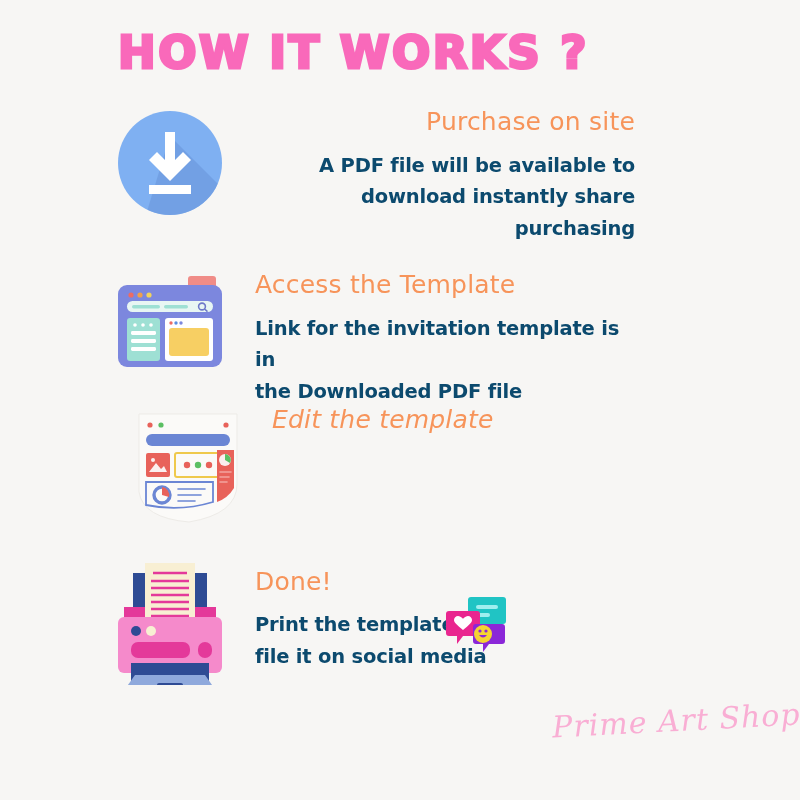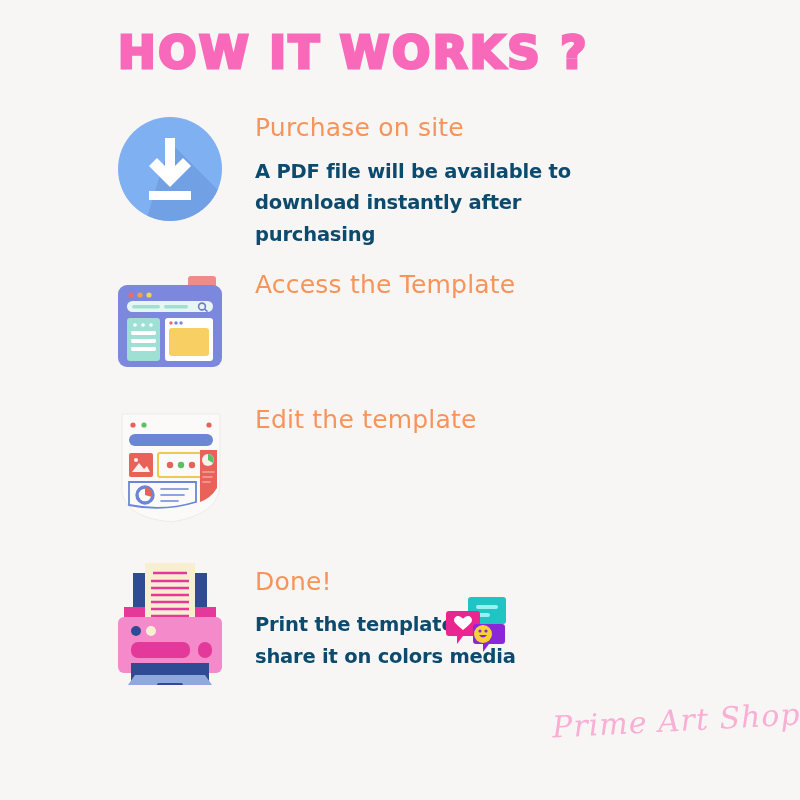--- a/index.html
+++ b/index.html
@@ -66,23 +66,23 @@
     font-size: 19.5px;
     font-weight: 600;
     color: #0c4a6e;
     line-height: 1.62;
     letter-spacing: -0.2px;
     margin: 0;
     max-width: 380px;
   }
   .step-body .line { display: block; }
 
-  #step-1 { left: 95px; top: 114px; }
+  #step-1 { left: 95px; top: 108px; text-align: right; }
   #step-2 { left: 95px; top: 271px; }
-  #step-3 { left: 95px; top: 406px; }
+  #step-3 { left: 112px; top: 406px; font-style: italic; }
   #step-4 { left: 95px; top: 555px; align-items: center; }
 
   
   .done-wrap { position: relative; }
   .social-icon-abs {
     position: absolute;
     left: 200px;
     top: 27px;
   }
 
@@ -124,21 +124,21 @@
           <rect x="50" y="24" width="10" height="40"></rect>
           <polygon points="34,52 42,44 55,57 68,44 76,52 55,73"></polygon>
           <rect x="34" y="77" width="42" height="9"></rect>
         </g>
       </svg>
     </div>
     <div class="step-text">
       <div class="step-heading">Purchase on site</div>
       <div class="step-body">
         <span class="line">A PDF file will be available to</span>
-        <span class="line">download instantly after purchasing</span>
+        <span class="line">download instantly share purchasing</span>
       </div>
     </div>
   </div>
 
   <div class="step" id="step-2">
     <div class="step-icon">
       <svg width="120" height="110" viewBox="0 0 120 110" aria-hidden="true">
 
         <rect x="78" y="5" width="28" height="18" rx="3" fill="#F08C87"></rect>
 
@@ -166,20 +166,24 @@
 
         <rect x="55" y="47" width="48" height="43" rx="3" fill="#FFFFFF"></rect>
         <circle cx="61" cy="52" r="1.7" fill="#EE6B63"></circle>
         <circle cx="66" cy="52" r="1.7" fill="#5B8FE0"></circle>
         <circle cx="71" cy="52" r="1.7" fill="#7C87DE"></circle>
         <rect x="59" y="57" width="40" height="28" rx="3" fill="#F7CF63"></rect>
       </svg>
     </div>
     <div class="step-text">
       <div class="step-heading">Access the Template</div>
+      <div class="step-body">
+        <span class="line">Link for the invitation template is in</span>
+        <span class="line">the Downloaded PDF file</span>
+      </div>
     </div>
   </div>
 
   <div class="step" id="step-3">
     <div class="step-icon">
       <svg width="125" height="125" viewBox="0 0 125 125" aria-hidden="true">
 
         <path d="M14 8 H112 V78 Q112 108 64 116 Q18 112 14 86 Z" fill="#FBFAF8" stroke="#EDEBE7" stroke-width="1"></path>
 
         <circle cx="25" cy="19" r="2.6" fill="#E8625A"></circle>
@@ -257,21 +261,21 @@
         <rect x="26" y="108" width="78" height="25" fill="#2E4B94"></rect>
 
         <polygon points="30,120 100,120 112,137 18,137" fill="#8FA9DC"></polygon>
         <rect x="52" y="128" width="26" height="7" rx="2" fill="#2E4B94"></rect>
       </svg>
     </div>
     <div class="step-text done-wrap">
       <div class="step-heading">Done!</div>
       <div class="step-body">
         <span class="line">Print the template or</span>
-        <span class="line">share it on colors media</span>
+        <span class="line">file it on social media</span>
       </div>
       <div class="social-icon-abs">
         <svg width="62" height="58" viewBox="0 0 62 58" aria-hidden="true">
 
           <path d="M26 2 H58 A3 3 0 0 1 61 5 V26 A3 3 0 0 1 58 29 H26 A3 3 0 0 1 23 26 V5 A3 3 0 0 1 26 2 Z" fill="#20C4C4"></path>
           <g fill="#9FEFEF">
             <rect x="31" y="10" width="22" height="4" rx="2"></rect>
             <rect x="31" y="18" width="14" height="4" rx="2"></rect>
           </g>
 

